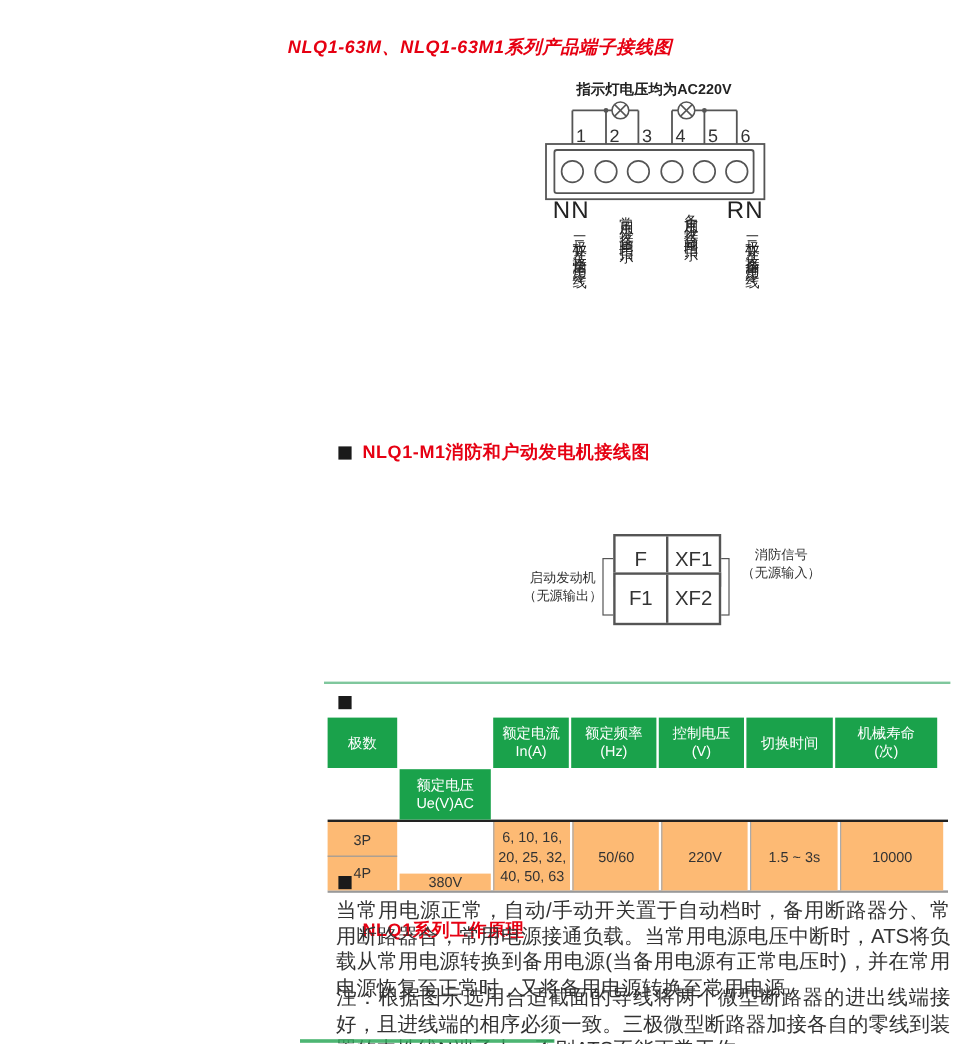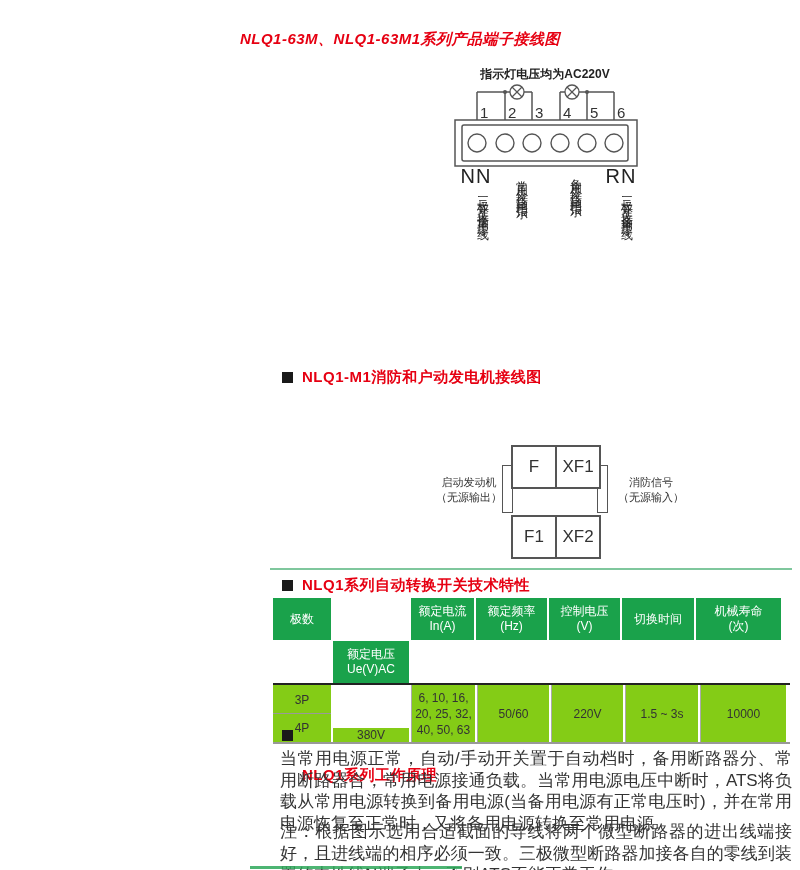--- a/index.html
+++ b/index.html
@@ -26,38 +26,38 @@
   .vl3{top:169px;left:567px;}
   .vl4{top:187px;left:618px;}
 
   
   .tab{position:absolute;width:9px;height:46px;border:1.5px solid #555;background:#fff;}
   .tab-left{top:465px;left:502px;}
   .tab-right{top:465px;left:597px;}
   .gen-row{position:absolute;left:511px;width:86px;height:40px;border:2px solid #555;
            display:flex;background:#fff;}
   .gen-row-top{top:445px;}
-  .gen-row-bottom{top:515px;justify-content:center;}
+  .gen-row-bottom{top:477px;justify-content:center;}
   .gen-cell{flex:1;display:flex;align-items:center;justify-content:center;
             font-size:17px;color:#333;}
   .gen-cell + .gen-cell{border-left:2px solid #555;}
   .gen-side-label{position:absolute;width:82px;text-align:center;font-size:11px;
                   line-height:15px;color:#333;}
   .gen-label-left{top:475px;left:428px;}
-  .gen-label-right{top:475px;left:610px;}
+  .gen-label-right{top:456px;left:610px;}
 
   
   .hairline{position:absolute;top:568px;left:270px;width:522px;height:2px;background:#7fc79d;}
   .spec-table{position:absolute;top:598px;left:273px;width:517px;}
   .thead{display:flex;gap:2px;border-bottom:2px solid #222;}
   .th{background:#1aa24b;color:#fff;font-size:12px;line-height:15px;text-align:center;
       height:42px;display:flex;flex-direction:column;justify-content:center;}
   .tbody{display:flex;gap:2px;height:57px;border-bottom:2px solid #999;}
   .td{display:flex;flex-direction:column;align-items:center;justify-content:center;
-      font-size:12px;color:#333;line-height:16px;background:#84cc16;}
+      font-size:12px;color:#333;line-height:16px;background:#fdba74;}
   .td.vline{border-left:1px solid #aaa;}
   .c1{width:58px;} .c2{width:76px;margin-top:43px;} .c3{width:63px;} .c4{width:71px;}
   .c5{width:71px;} .c6{width:72px;} .c7{width:85px;}
   .pole-half{width:100%;height:27px;display:flex;align-items:center;justify-content:center;}
   .pole-top{border-bottom:1px solid #999;}
 
   
   .para{position:absolute;left:280px;width:512px;font-size:17px;line-height:21.5px;
         color:#333;text-align:justify;}
   .para-main{top:748px;}
@@ -153,21 +153,20 @@
     <div>启动发动机</div>
     <div>（无源输出）</div>
   </div>
   <div class="gen-side-label gen-label-right">
     <div>消防信号</div>
     <div>（无源输入）</div>
   </div>
 
   <div class="hairline"></div>
   <div class="bullet" style="top:580px;left:282px;"></div>
-  <div class="sec-title" style="top:576px;left:302px;">NLQ1系列自动转换开关技术特性</div>
 
   <div class="spec-table">
     <div class="thead">
       <div class="th c1">
         <span>极数</span>
         <span></span>
       </div>
       <div class="th c2">
         <span>额定电压</span>
         <span>Ue(V)AC</span>

